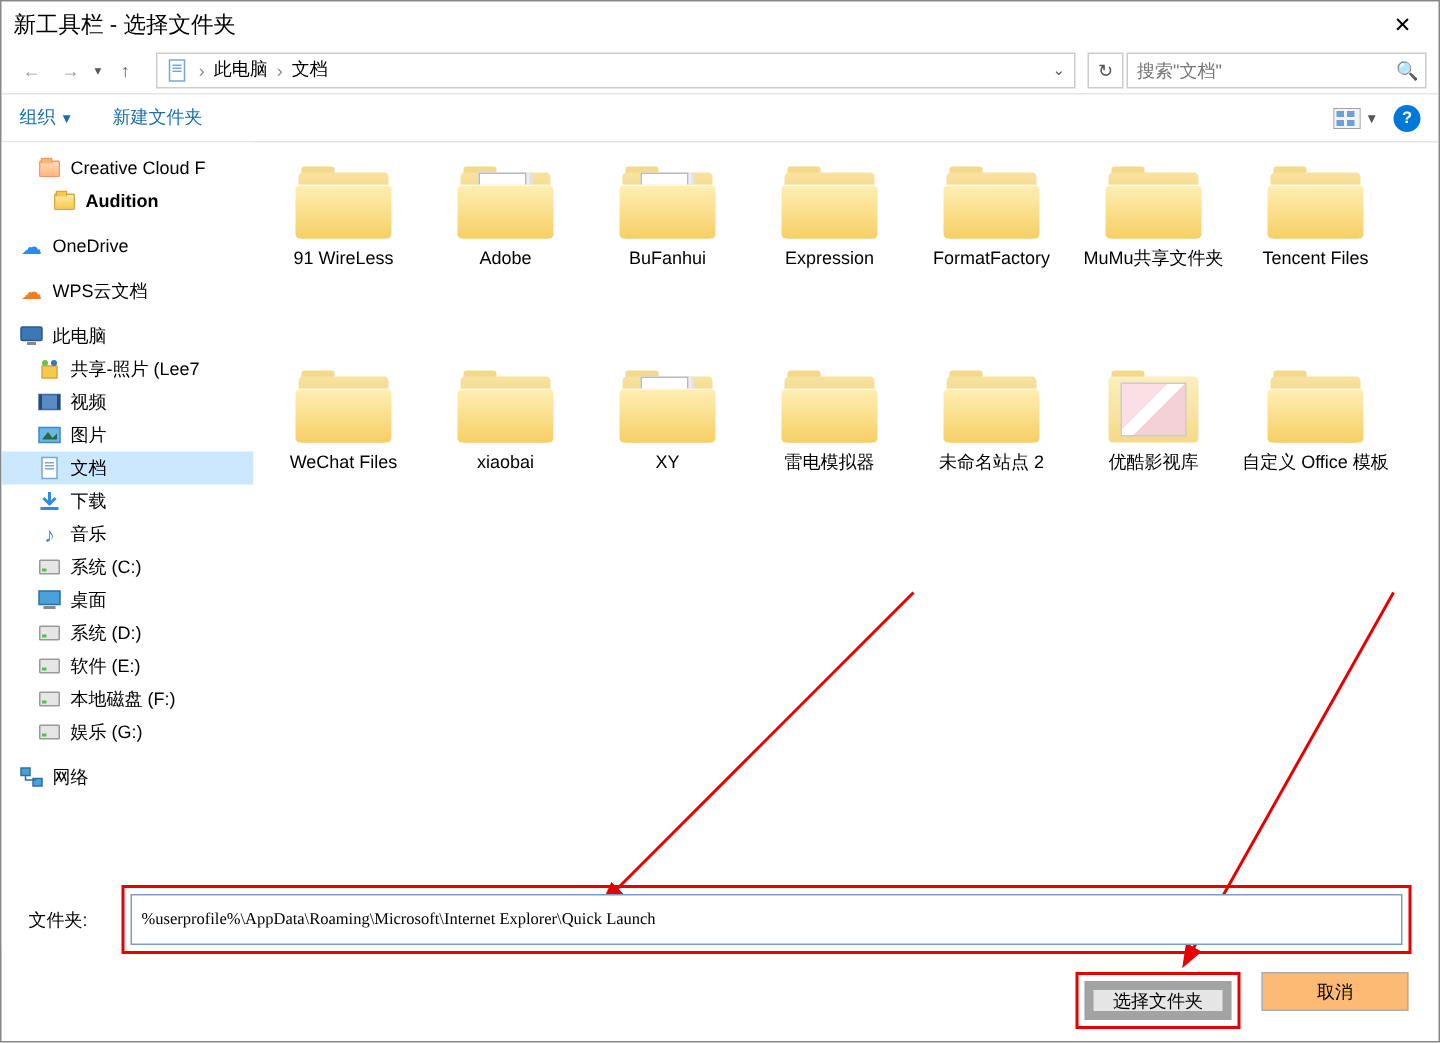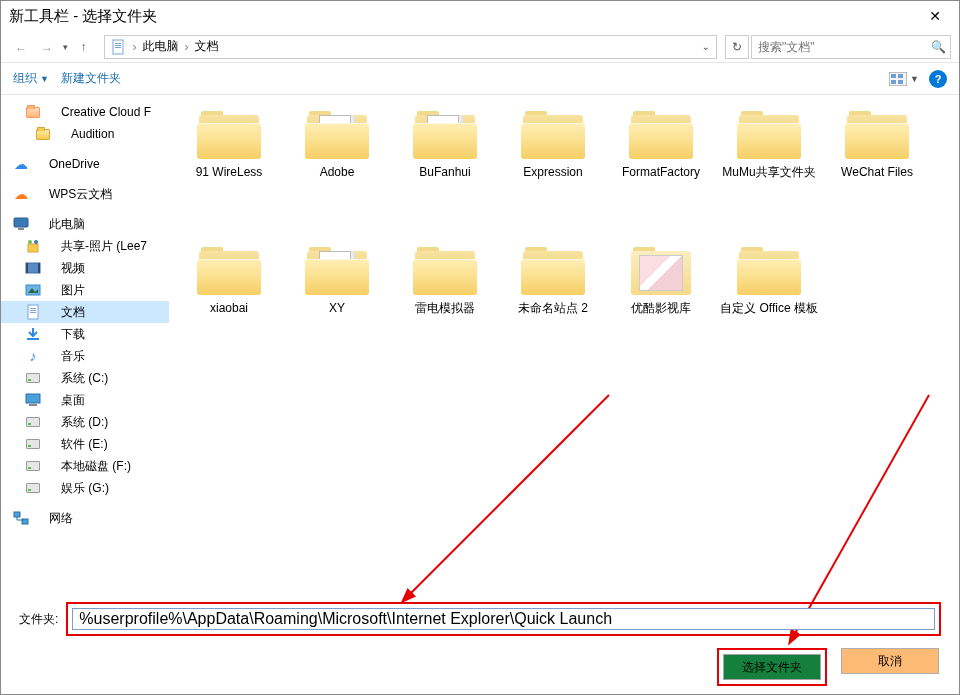--- a/index.html
+++ b/index.html
@@ -20,33 +20,33 @@
   .breadcrumb .crumb { color: #000; cursor: pointer; }
   .breadcrumb .sep { color: #888; }
   .breadcrumb .spacer { flex: 1; }
   .breadcrumb .chev { color: #555; font-size: 10px; cursor: pointer; }
   .refresh-btn { width: 24px; height: 24px; border: 1px solid #ccc; display: flex; align-items: center; justify-content: center; color: #555; cursor: pointer; }
   .searchbox { position: relative; width: 200px; height: 24px; border: 1px solid #ccc; display: flex; align-items: center; padding-right: 22px; }
   .searchbox input { border: none; outline: none; width: 100%; padding: 0 6px; font-size: 12px; color: #666; }
   .searchbox .search-icon { position: absolute; right: 4px; color: #555; }
 
   
-  .toolbar { height: 32px; display: flex; align-items: center; padding: 0 12px; gap: 12px; border-bottom: 1px solid #e5e5e5; position: relative; }
+  .toolbar { height: 32px; display: flex; align-items: center; padding: 0 12px; gap: 26px; border-bottom: 1px solid #e5e5e5; position: relative; }
   .toolbar .tb-item { color: #1b6ead; cursor: pointer; display: flex; align-items: center; gap: 3px; }
   .toolbar .tb-drop { font-size: 9px; color: #1b6ead; }
   .toolbar .tb-right { position: absolute; right: 12px; display: flex; align-items: center; gap: 10px; }
   .view-btn { display: flex; align-items: center; gap: 3px; cursor: pointer; }
   .help-icon { width: 18px; height: 18px; border-radius: 50%; background: #0078d7; color: #fff; display: flex; align-items: center; justify-content: center; font-weight: bold; font-size: 11px; cursor: pointer; }
 
   
   .main { display: flex; height: 535px; position: relative; }
   .sidebar { width: 168px; padding: 6px 0; overflow: hidden; background: #fff; }
-  .tree-item { display: flex; align-items: center; height: 22px; padding-left: 12px; gap: 20px; cursor: pointer; white-space: nowrap; }
+  .tree-item { display: flex; align-items: center; height: 22px; padding-left: 12px; gap: 6px; cursor: pointer; white-space: nowrap; }
   .tree-item.indent1 { padding-left: 24px; }
-  .tree-item.indent2 { padding-left: 34px; }
+  .tree-item.indent2 { padding-left: 34px; font-weight: bold; }
   .tree-item.selected { background: #cce8ff; }
   .tree-icon { width: 16px; height: 16px; display: flex; align-items: center; justify-content: center; flex-shrink: 0; }
   .tree-label { overflow: hidden; text-overflow: ellipsis; }
 
   .folder-yellow { width: 14px; height: 11px; background: linear-gradient(#ffe9a8,#f7ca4d); border: 1px solid #d8a93a; border-radius: 1px; position: relative; }
   .folder-yellow::before { content:""; position:absolute; top:-3px; left:0; width:6px; height:3px; background:#f7ca4d; border:1px solid #d8a93a; border-bottom:none; border-radius:1px 1px 0 0; }
 
   .cloud-blue { color: #2e8ae6; font-size: 14px; }
   .cloud-orange { color: #ff7b1a; font-size: 14px; }
   .monitor-icon svg { width: 16px; height: 16px; }
@@ -65,28 +65,28 @@
   .folder-big.thumb .back { background: linear-gradient(#fbeec0,#f6d988); }
   .folder-big.thumb .thumb-img { position:absolute; top:10px; left:10px; width:44px; height:36px; background: linear-gradient(135deg,#f9dfe4 0 40%, #fff 40% 55%, #f3d1d7 55% 100%); border:1px solid #ccc; }
   .folder-label { text-align: center; line-height: 15px; max-width: 100px; word-break: break-word; }
 
   
   .annot { position:absolute; pointer-events:none; }
   .arrow-svg { overflow: visible; }
 
   
   .bottom { position: absolute; bottom: 8px; left: 0; right: 0; padding: 0 18px; }
-  .path-row { display: flex; align-items: center; gap: 8px; margin-bottom: 12px; }
+  .path-row { display: flex; align-items: center; gap: 23px; margin-bottom: 12px; }
   .path-label { color: #000; }
   .path-box { border: 2px solid #e60000; padding: 4px; flex: 1; }
-  .path-input { width: 100%; height: 22px; border: 1px solid #7a9ecb; padding: 0 6px; font-size: 16px; outline: none; }
+  .path-input { width: 100%; height: 34px; border: 1px solid #7a9ecb; padding: 0 6px; font-size: 11px; outline: none; font-family: Liberation Serif, serif; }
   .btn-row { display: flex; justify-content: flex-end; gap: 14px; padding-right: 2px; }
   .btn { min-width: 98px; height: 26px; border: 1px solid #adadad; background: #fdba74; display: flex; align-items: center; justify-content: center; cursor: pointer; }
   .btn.primary-wrap { border: 2px solid #e60000; padding: 4px; background: transparent; height: auto; }
-  .btn.primary-wrap .btn { border: 1px solid #a3a3a3; background: #15803d; }
+  .btn.primary-wrap .btn { border: 6px solid #a3a3a3; background: #e5e5e5; }
 
   
   .tri { font-size: 9px; color: #555; }
 </style>
 </head>
 <body>
 
 <div class="titlebar">
   <div class="title">新工具栏 - 选择文件夹</div>
   <div class="close">✕</div>
@@ -334,20 +334,28 @@
             <div class="front"></div>
           </div>
           <div class="folder-label">MuMu共享文件夹</div>
         </div>
         <div class="folder-cell">
           <div class="folder-big">
             <div class="tab"></div>
             <div class="back"></div>
             <div class="front"></div>
           </div>
+          <div class="folder-label">Tencent Files</div>
+        </div>
+        <div class="folder-cell">
+          <div class="folder-big">
+            <div class="tab"></div>
+            <div class="back"></div>
+            <div class="front"></div>
+          </div>
           <div class="folder-label">WeChat Files</div>
         </div>
         <div class="folder-cell">
           <div class="folder-big">
             <div class="tab"></div>
             <div class="back"></div>
             <div class="front"></div>
           </div>
           <div class="folder-label">xiaobai</div>
         </div>

